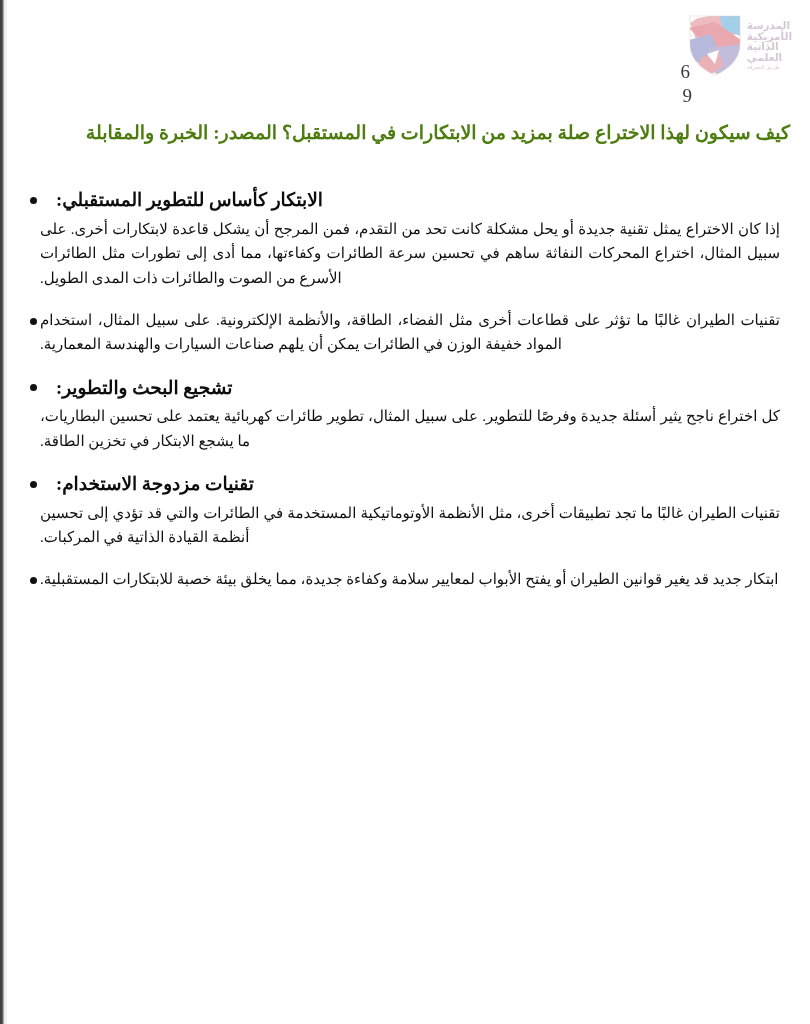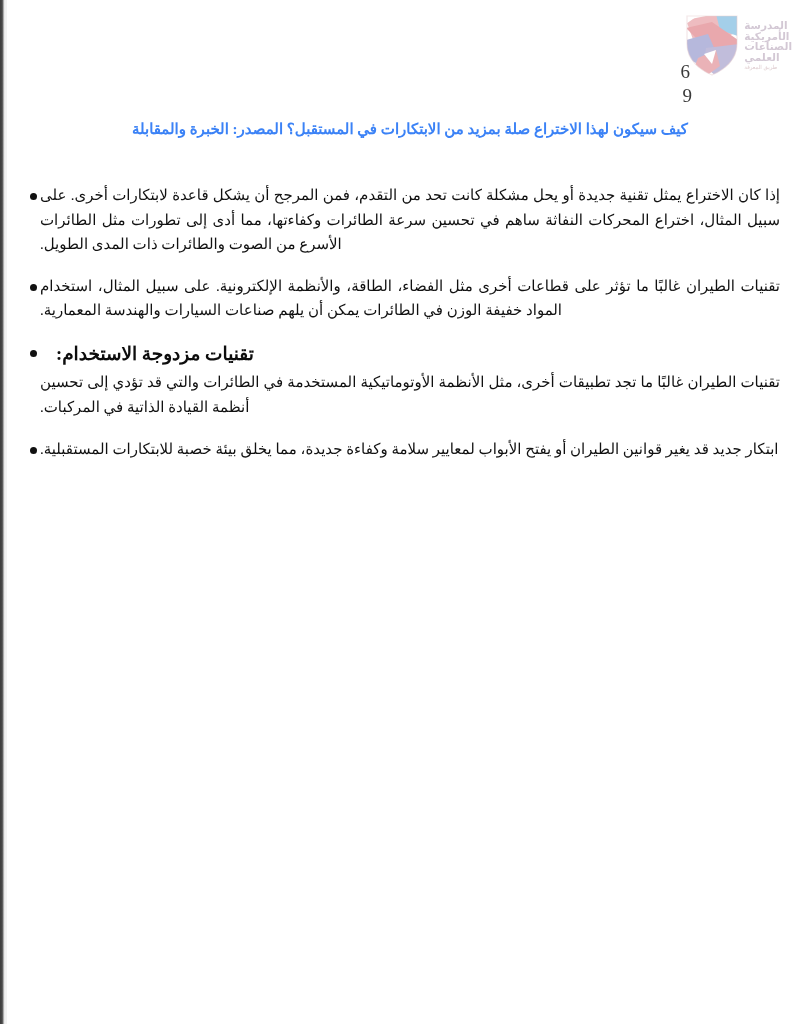--- a/index.html
+++ b/index.html
@@ -115,26 +115,26 @@
     position: absolute;
     top: 118px;
     left: 0;
     width: 810px;
     padding: 0 20px 0 22px;
     box-sizing: border-box;
   }
 
   .doc-title {
     direction: ltr;
-    text-align: center;
+    text-align: right;
     font-family: "Liberation Serif", "DejaVu Serif", serif;
     font-weight: 700;
-    font-size: 15px;
+    font-size: 19px;
     line-height: 1.55;
-    color: #3b82f6;
+    color: #4d7c0f;
     margin: 0 0 14px 8px;
     max-width: 760px;
     unicode-bidi: plaintext;
   }
 
   .section-list {
     margin: 0;
     padding: 0;
     list-style: none;
   }
@@ -192,21 +192,21 @@
   <div class="scan-edge"></div>
   <div class="scan-edge-2"></div>
 
   <div class="header">
 
     <div class="logo-block">
 
       <div class="logo-wordmark">
         <div class="wm-line">المدرسة</div>
         <div class="wm-line">الأمريكية</div>
-        <div class="wm-line">الصناعات</div>
+        <div class="wm-line">الذاتية</div>
         <div class="wm-line">العلمي</div>
         <div class="wm-tag">طريق المعرفة</div>
       </div>
 
       <div class="shield">
         <svg viewBox="0 0 52 62" width="52" height="62" aria-hidden="true">
           <defs>
             <clipPath id="shieldClip">
               <path d="M1 2 H51 V30 C51 46 38 56 26 61 C14 56 1 46 1 30 Z"></path>
             </clipPath>
@@ -237,31 +237,39 @@
 
     <h1 class="doc-title">كيف سيكون لهذا الاختراع صلة بمزيد من الابتكارات في المستقبل؟ المصدر: الخبرة والمقابلة</h1>
 
     <div class="spacer-top"></div>
 
     <ul class="section-list">
 
       <li class="section">
         <div class="section-head">
           <span class="bullet"></span>
+          <span>الابتكار كأساس للتطوير المستقبلي:</span>
         </div>
         <p class="section-body">إذا كان الاختراع يمثل تقنية جديدة أو يحل مشكلة كانت تحد من التقدم، فمن المرجح أن يشكل قاعدة لابتكارات أخرى. على سبيل المثال، اختراع المحركات النفاثة ساهم في تحسين سرعة الطائرات وكفاءتها، مما أدى إلى تطورات مثل الطائرات الأسرع من الصوت والطائرات ذات المدى الطويل.</p>
       </li>
 
       <li class="section">
         <div class="section-head">
           <span class="bullet"></span>
         </div>
         <p class="section-body">تقنيات الطيران غالبًا ما تؤثر على قطاعات أخرى مثل الفضاء، الطاقة، والأنظمة الإلكترونية. على سبيل المثال، استخدام المواد خفيفة الوزن في الطائرات يمكن أن يلهم صناعات السيارات والهندسة المعمارية.</p>
       </li>
 
+      <li class="section">
+        <div class="section-head">
+          <span class="bullet"></span>
+          <span>تشجيع البحث والتطوير:</span>
+        </div>
+        <p class="section-body">كل اختراع ناجح يثير أسئلة جديدة وفرصًا للتطوير. على سبيل المثال، تطوير طائرات كهربائية يعتمد على تحسين البطاريات، ما يشجع الابتكار في تخزين الطاقة.</p>
+      </li>
 
       <li class="section">
         <div class="section-head">
           <span class="bullet"></span>
           <span>تقنيات مزدوجة الاستخدام:</span>
         </div>
         <p class="section-body">تقنيات الطيران غالبًا ما تجد تطبيقات أخرى، مثل الأنظمة الأوتوماتيكية المستخدمة في الطائرات والتي قد تؤدي إلى تحسين أنظمة القيادة الذاتية في المركبات.</p>
       </li>
 
       <li class="section">

